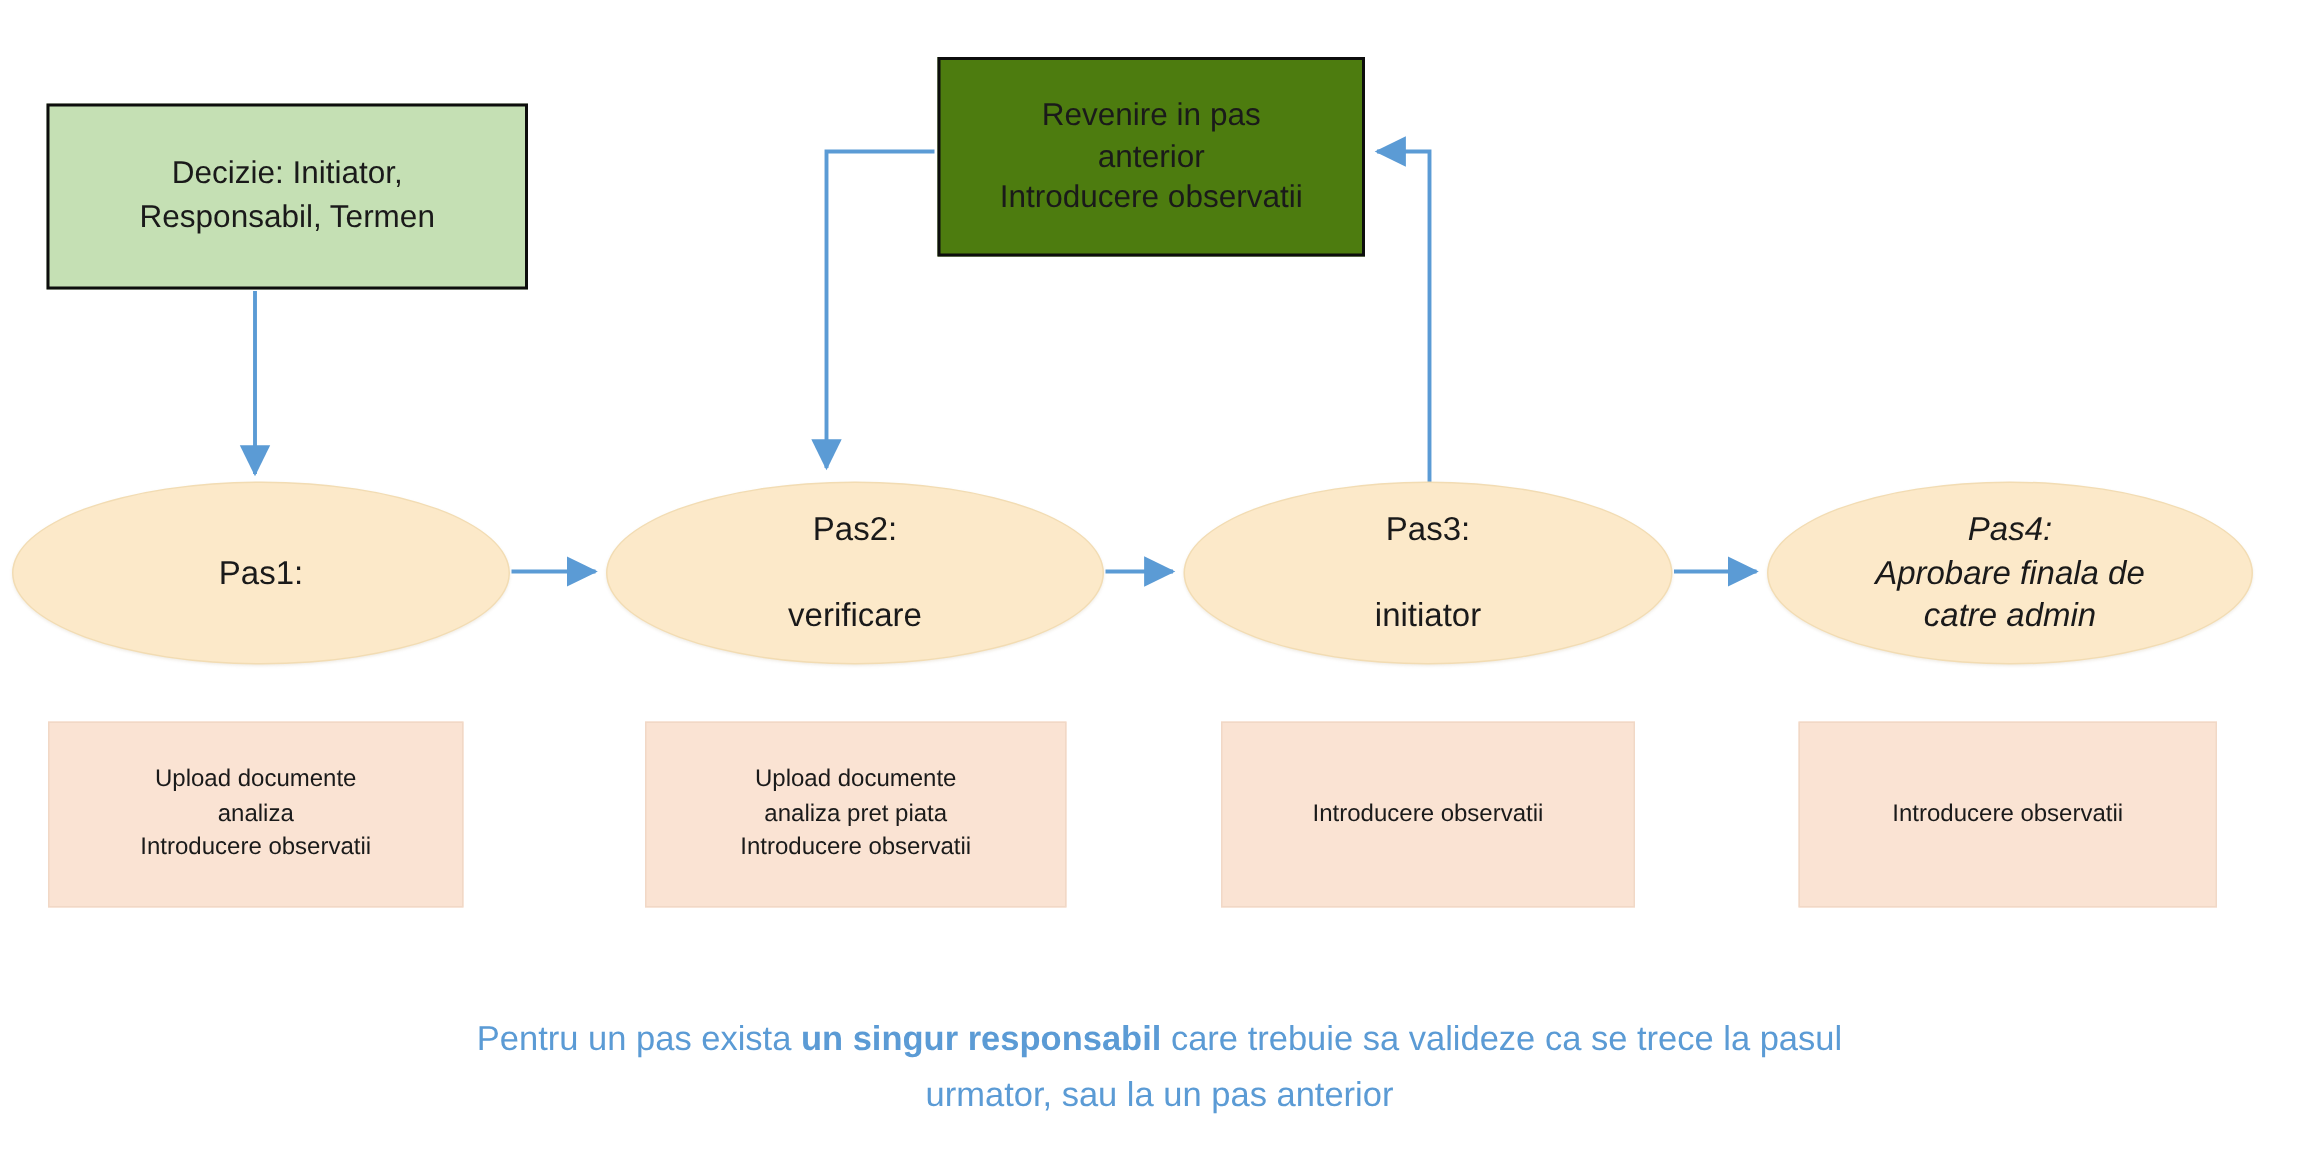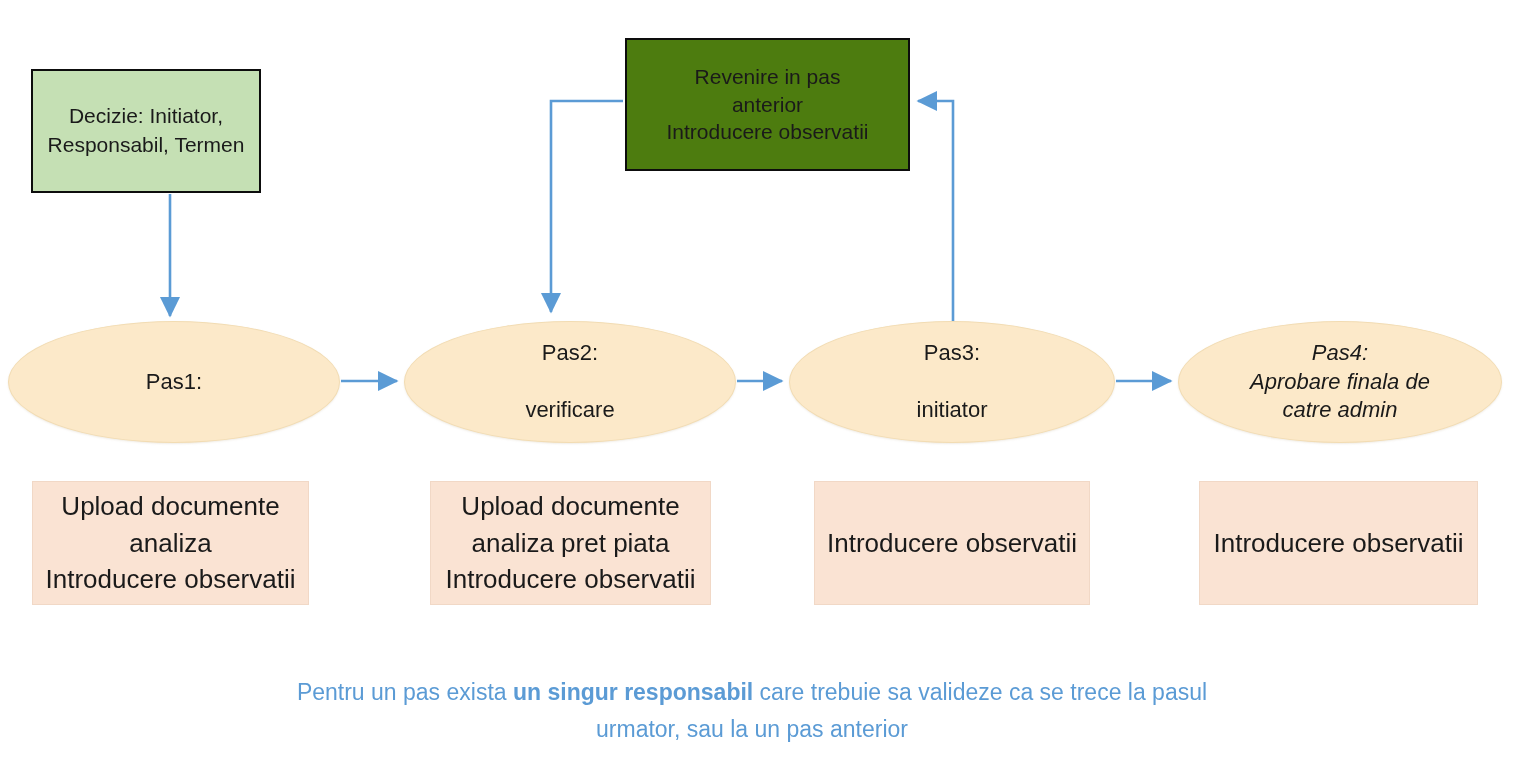--- a/index.html
+++ b/index.html
@@ -35,21 +35,21 @@
     align-items: center;
     justify-content: center;
     text-align: center;
     color: #1a1a1a;
   }
 
   
   .decision-box {
     left: 31px;
     top: 69px;
-    width: 230px;
+    width: 321px;
     height: 124px;
     background: #C5E0B4;
     border: 2px solid #0d0d0d;
     font-size: 21px;
     line-height: 1.38;
   }
 
   
   .return-box {
     left: 625px;
@@ -77,35 +77,35 @@
   .step-2 { left: 404px;  width: 332px; }
   .step-3 { left: 789px;  width: 326px; }
   .step-4 { left: 1178px; width: 324px; font-style: italic; }
 
   
   .action-box {
     top: 481px;
     height: 124px;
     background: #FAE3D3;
     border: 1px solid #F1D8C6;
-    font-size: 26px;
+    font-size: 16px;
     line-height: 1.42;
     justify-content: center;
   }
   .action-1 { left: 32px;   width: 277px; }
   .action-2 { left: 430px;  width: 281px; }
   .action-3 { left: 814px;  width: 276px; }
   .action-4 { left: 1199px; width: 279px; }
 
   .node-text { display: block; padding: 0 10px; }
 
   
   .caption {
     position: absolute;
-    left: 252px;
+    left: 273px;
     top: 674px;
     width: 1000px;
     text-align: center;
     color: #5B9BD5;
     font-size: 23px;
     line-height: 1.62;
   }
   .caption b { font-weight: bold; }
 </style>
 </head>

